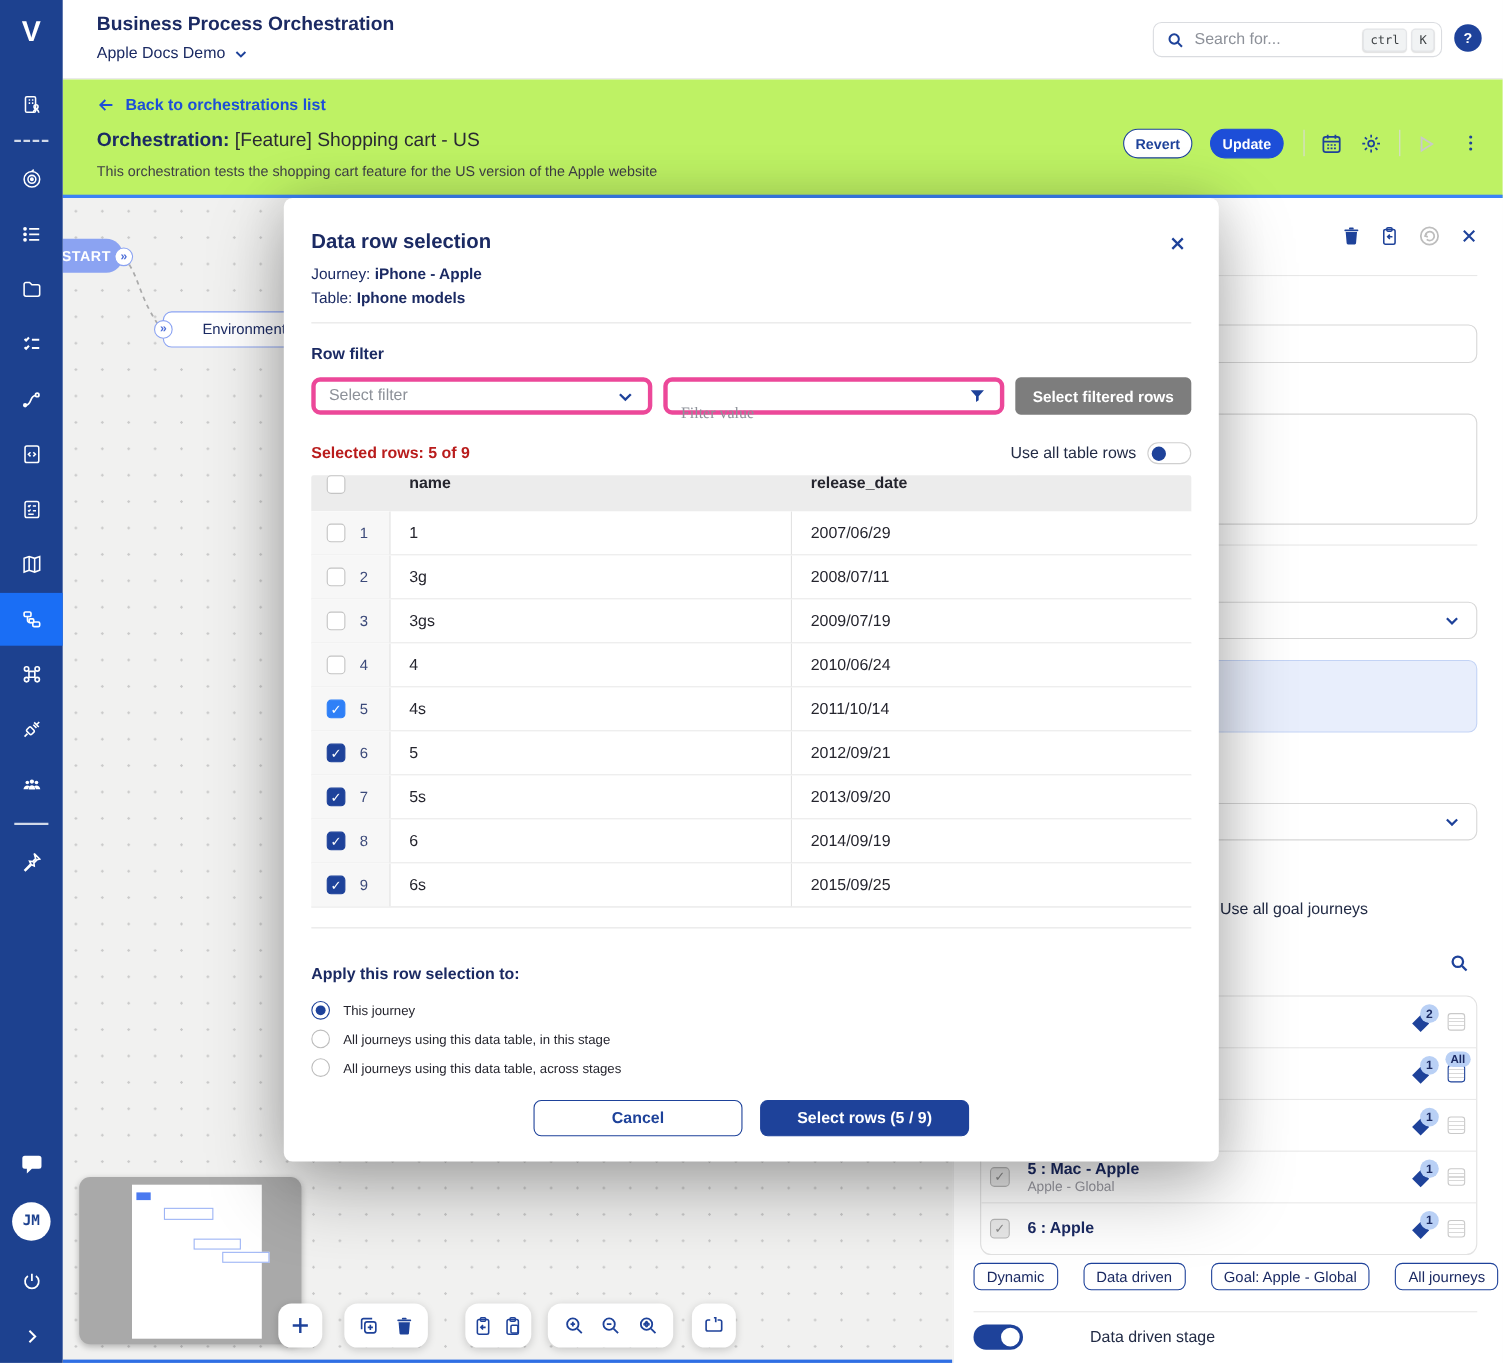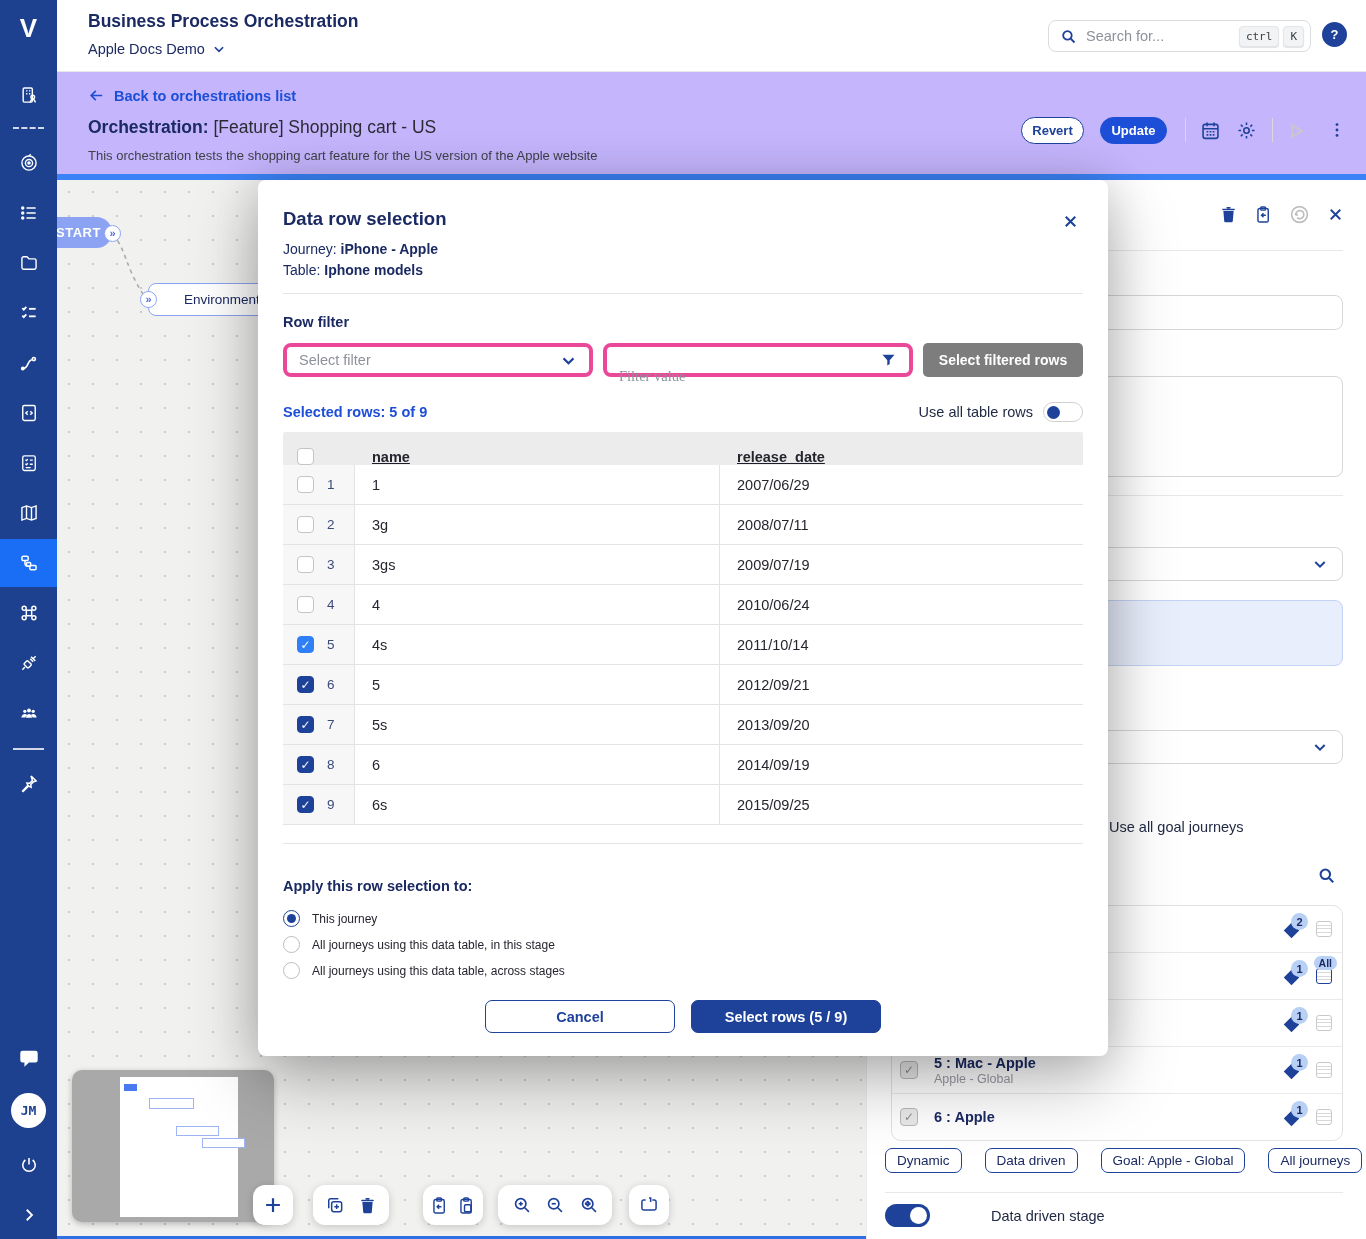--- a/index.html
+++ b/index.html
@@ -27,21 +27,21 @@
     display:flex; align-items:center; padding:0 6px 0 11px; background:#fff; }
   .searchbox input { border:none; outline:none; flex:1; font-size:14.5px; color:#333; min-width:0; background:transparent;
     font-family:"Liberation Sans",sans-serif; }
   .searchbox input::placeholder { color:#8d9199; }
   .kbd { background:#f1f3f4; border:1px solid #e3e5e8; border-radius:4px; box-shadow:0 1px 1px rgba(0,0,0,.12);
     font-family:"DejaVu Sans Mono",monospace; font-size:11px; color:#3c4043; padding:3px 6px; margin-left:4px; }
   .helpbtn { position:absolute; left:1265px; top:22px; width:25px; height:25px; border-radius:50%; background:#1e429a; color:#fff;
     font-weight:bold; font-size:13px; display:flex; align-items:center; justify-content:center; cursor:pointer; }
 
   
-  .subheader { position:absolute; left:57px; top:72px; width:1309px; height:108px; background:#c4b5fd; border-bottom:6px solid #3b82f6; z-index:19; }
+  .subheader { position:absolute; left:57px; top:72px; width:1309px; height:108px; background:#bef264; border-bottom:3px solid #3b82f6; z-index:19; }
   .backlink { position:absolute; left:31px; top:15px; color:#1d4ed8; font-size:14.5px; font-weight:bold; display:flex; gap:9px; align-items:center; cursor:pointer; }
   .orch-line { position:absolute; left:31px; top:45px; font-size:17.5px; }
   .orch-label { font-weight:bold; color:#1b2a63; }
   .orch-value { color:#2a2a33; }
   .orch-desc { position:absolute; left:31px; top:76px; font-size:13px; color:#3f3f46; }
   .btn { display:inline-flex; align-items:center; justify-content:center; border-radius:15px; font-size:13px; font-weight:bold; cursor:pointer; }
   .btn-outline { border:1.5px solid #1e429a; color:#1e429a; background:#fff; }
   .btn-fill { background:#1d4ed8; color:#fff; border:1.5px solid #1d4ed8; }
   .sh-revert { position:absolute; left:964px; top:45px; width:63px; height:27px; }
   .sh-update { position:absolute; left:1043px; top:45px; width:67px; height:27px; }
@@ -116,24 +116,24 @@
   .m-hr { position:absolute; left:25px; width:800px; border-top:1px solid #e4e4e4; }
   .m-sec { position:absolute; left:25px; font-size:14.5px; font-weight:bold; color:#1b2a63; }
   .fcontrol { position:absolute; height:34px; border:4px solid #ec4899; border-radius:8px; background:#fff; display:flex; align-items:center; }
   .f-select { left:25px; top:163px; width:310px; padding:0 12px; justify-content:space-between; cursor:pointer; }
   .f-ph { color:#8d9199; font-size:14.5px; }
   .f-input { left:345px; top:163px; width:310px; padding:0 12px; }
   .f-input input { border:none; outline:none; flex:1; font-size:14.5px; background:transparent; font-family:Liberation Serif, serif; min-width:0;margin-top:32px;}
   .f-input input::placeholder { color:#8d9199; }
   .f-btn { position:absolute; left:665px; top:163px; width:160px; height:34px; background:#7d7d7d; color:#fff; border-radius:5px;
     font-size:14px; font-weight:bold; display:flex; align-items:center; justify-content:center; cursor:pointer; }
-  .selrow-label { position:absolute; left:25px; top:224px; font-size:14.5px; font-weight:bold; color:#1d4ed8; }
+  .selrow-label { position:absolute; left:25px; top:224px; font-size:14.5px; font-weight:bold; color:#b91c1c; }
   .useall { position:absolute; right:25px; top:222px; display:flex; align-items:center; gap:10px; font-size:14.5px; color:#222b45; }
   .mtable { position:absolute; left:25px; top:252px; width:800px; }
-  .thead { display:flex; background:#ececec; height:33px; align-items:flex-end; border-radius:2px 2px 0 0;text-decoration:underline; }
+  .thead { display:flex; background:#ececec; height:33px; align-items:flex-start; border-radius:2px 2px 0 0; }
   .thc { font-weight:bold; color:#1b2a63; font-size:14px; }
   .trow { display:flex; height:40px; border-bottom:1px solid #e3e3e3; background:#fff; }
   .tc { display:flex; align-items:center; font-size:14.5px; color:#25252e; }
   .c1 { width:72px; padding-left:14px; gap:13px; background:#f7f7f7; border-right:1px solid #e3e3e3; }
   .thead .c1 { background:transparent; border-right:none; }
   .c2 { width:365px; padding-left:17px; border-right:1px solid #e3e3e3; }
   .thead .c2 { border-right:none; }
   .c3 { flex:1; padding-left:17px; }
   .rix { color:#3c4a7a; font-size:13.5px; }
   .cb { width:17px; height:17px; border:1.5px solid #c4c4c4; border-radius:4px; background:#fff; color:#fff; font-size:12px;

